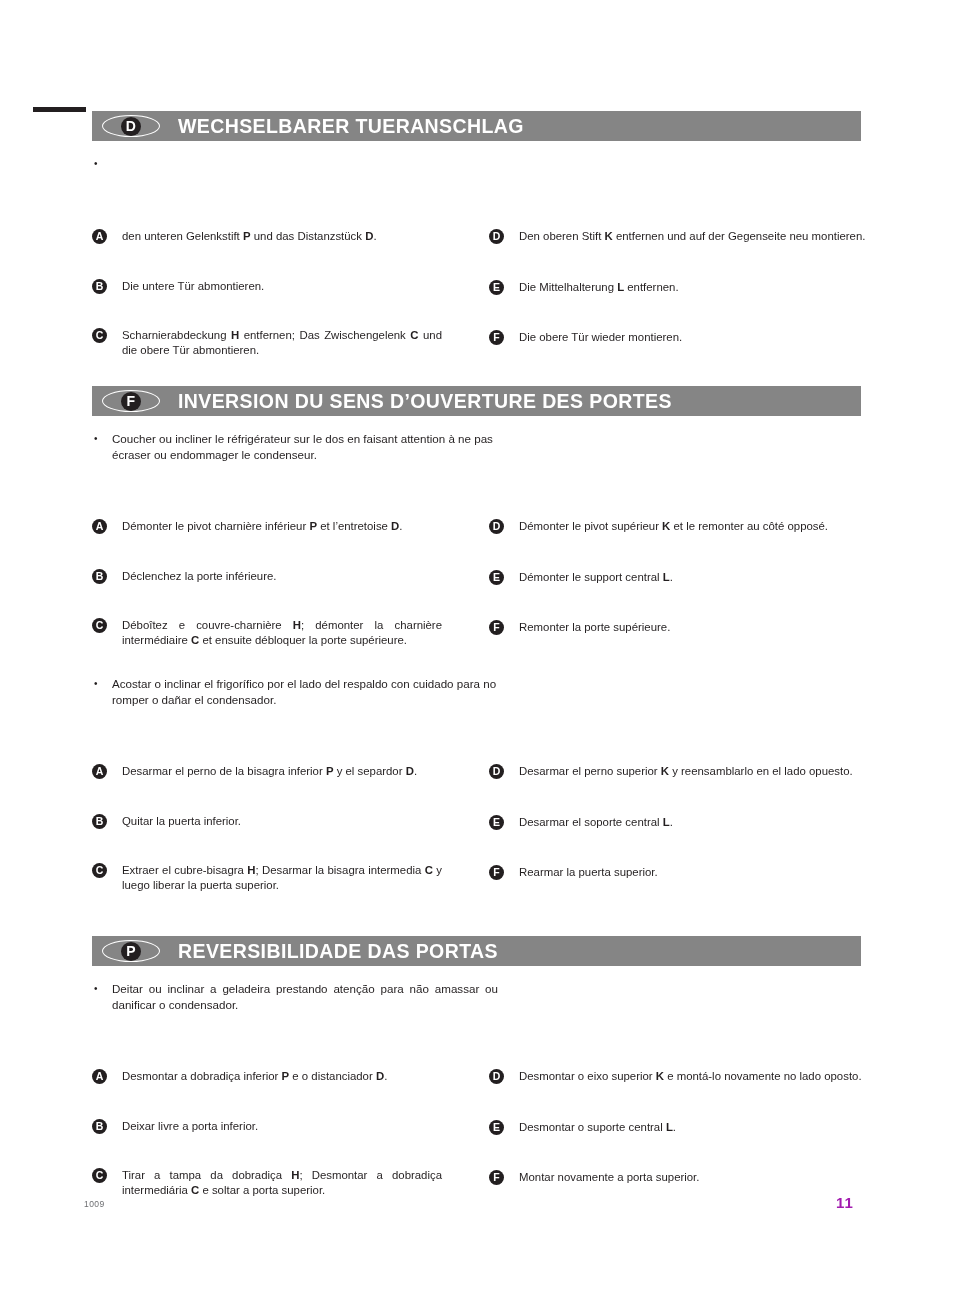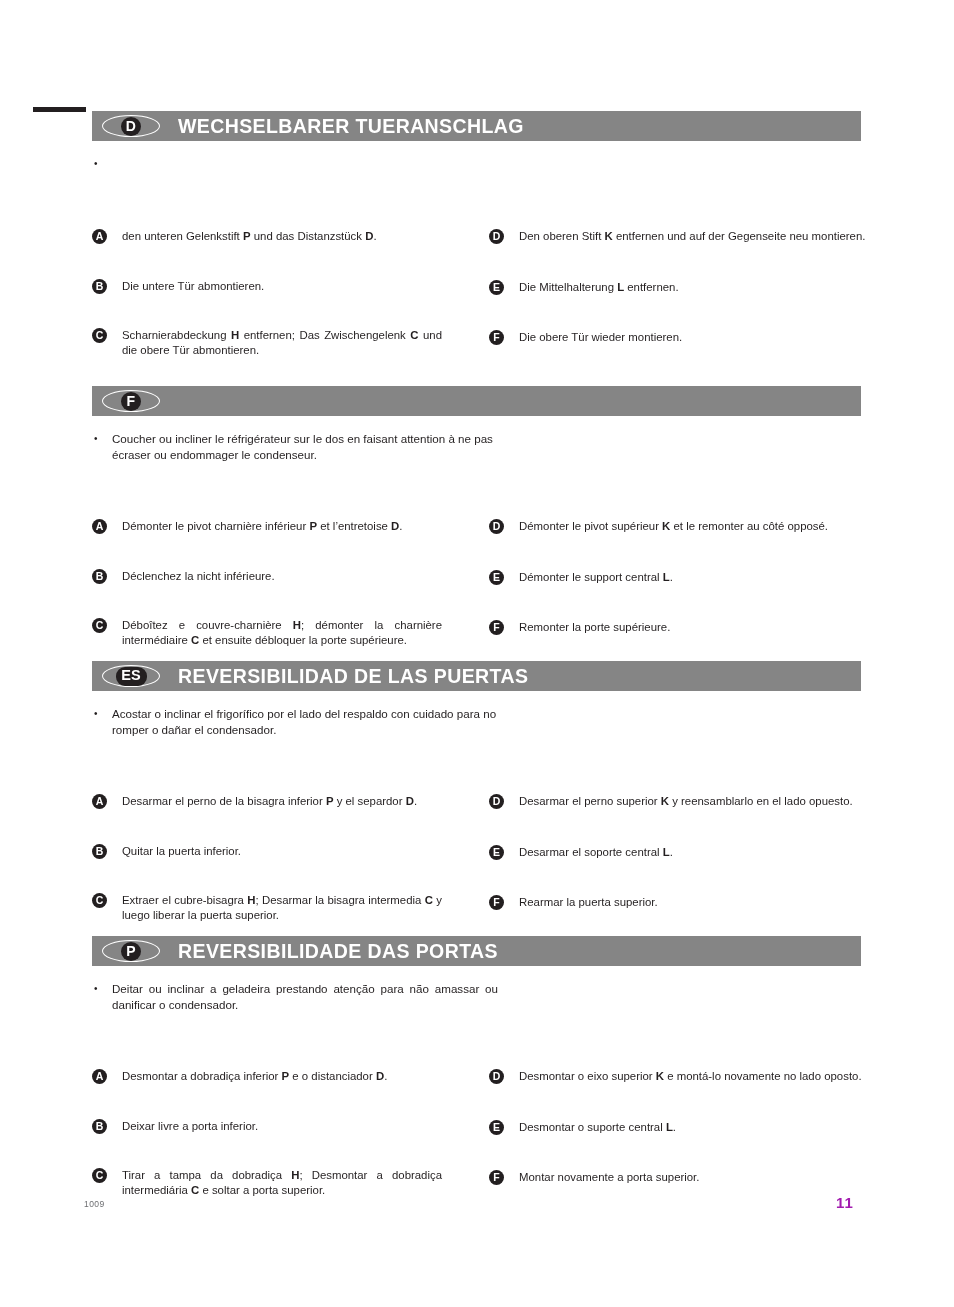--- a/index.html
+++ b/index.html
@@ -224,34 +224,35 @@
               <div class="item-text w-wide">Die obere Tür wieder montieren.</div>
             </div>
           </div>
         </div>
       </div>
       <div class="section" style="top: 386px;">
         <div class="bar">
           <div class="badge one">
             <span class="glyph">F</span>
           </div>
+          <div class="bar-title">INVERSION DU SENS D’OUVERTURE DES PORTES</div>
         </div>
         <div class="intro">
           <span class="dot">•</span>
           <div class="intro-text">Coucher ou incliner le réfrigérateur sur le dos en faisant attention à ne pas écraser ou endommager le condenseur.</div>
         </div>
         <div class="cols" style="height: 260px; margin-top: 57px;">
           <div class="col left">
             <div class="item" style="top: 0px;">
               <span class="marker">A</span>
               <div class="item-text w-narrow">Démonter le pivot charnière inférieur <b>P</b> et l’entretoise <b>D</b>.</div>
             </div>
             <div class="item" style="top: 50px;">
               <span class="marker">B</span>
-              <div class="item-text w-narrow">Déclenchez la nicht inférieure.</div>
+              <div class="item-text w-narrow">Déclenchez la porte inférieure.</div>
             </div>
             <div class="item" style="top: 99px;">
               <span class="marker">C</span>
               <div class="item-text w-narrow">Déboîtez e couvre-charnière <b>H</b>; démonter la charnière intermédiaire <b>C</b> et ensuite débloquer la porte supérieure.</div>
             </div>
           </div>
           <div class="col right">
             <div class="item" style="top: 0px;">
               <span class="marker">D</span>
               <div class="item-text w-wide">Démonter le pivot supérieur <b>K</b> et le remonter au côté opposé.</div>
@@ -261,26 +262,20 @@
               <div class="item-text w-wide">Démonter le support central <b>L</b>.</div>
             </div>
             <div class="item" style="top: 101px;">
               <span class="marker">F</span>
               <div class="item-text w-wide">Remonter la porte supérieure.</div>
             </div>
           </div>
         </div>
       </div>
       <div class="section" style="top: 661px;">
-        <div class="bar">
-          <div class="badge two">
-            <span class="glyph">ES</span>
-          </div>
-          <div class="bar-title">REVERSIBILIDAD DE LAS PUERTAS</div>
-        </div>
         <div class="intro">
           <span class="dot">•</span>
           <div class="intro-text">Acostar o inclinar el frigorífico por el lado del respaldo con cuidado para no romper o dañar el condensador.</div>
         </div>
         <div class="cols" style="height: 260px; margin-top: 57px;">
           <div class="col left">
             <div class="item" style="top: 0px;">
               <span class="marker">A</span>
               <div class="item-text w-narrow">Desarmar el perno de la bisagra inferior <b>P</b> y el separdor <b>D</b>.</div>
             </div>

